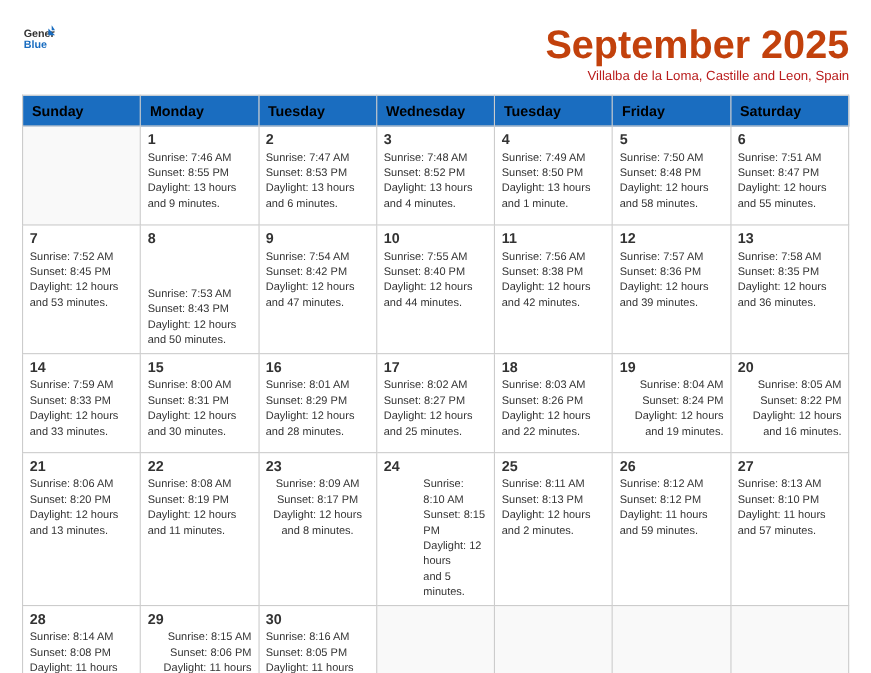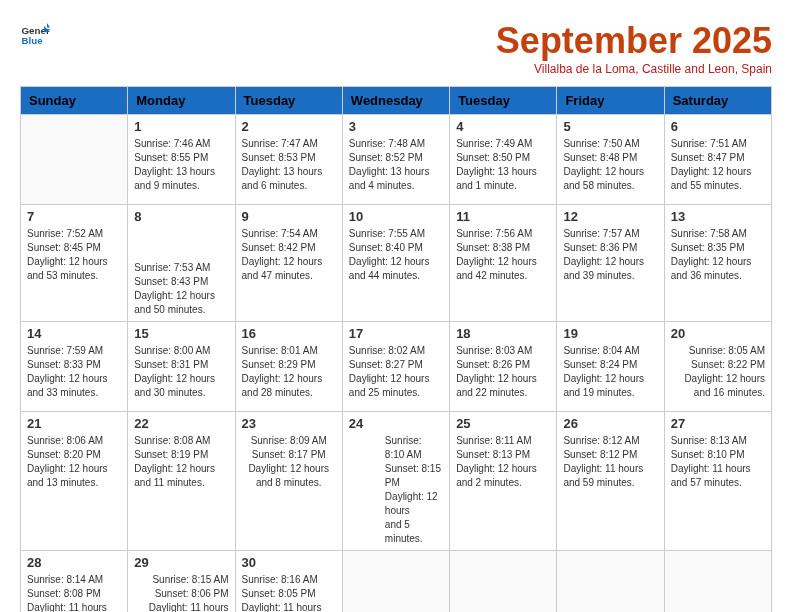--- a/index.html
+++ b/index.html
@@ -230,21 +230,21 @@
         </td>
         <td>
           <div class="day-number">18</div>
           <div class="day-info" style="white-space: pre-line;">Sunrise: 8:03 AM
 Sunset: 8:26 PM
 Daylight: 12 hours
 and 22 minutes.</div>
         </td>
         <td>
           <div class="day-number">19</div>
-          <div class="day-info" style="white-space: pre-line;">Sunrise: 8:04 AM
+          <div class="day-info" style="white-space: pre-line; text-align: right;">Sunrise: 8:04 AM
 Sunset: 8:24 PM
 Daylight: 12 hours
 and 19 minutes.</div>
         </td>
         <td>
           <div class="day-number">20</div>
           <div class="day-info" style="white-space: pre-line; text-align: right;">Sunrise: 8:05 AM
 Sunset: 8:22 PM
 Daylight: 12 hours
 and 16 minutes.</div>

